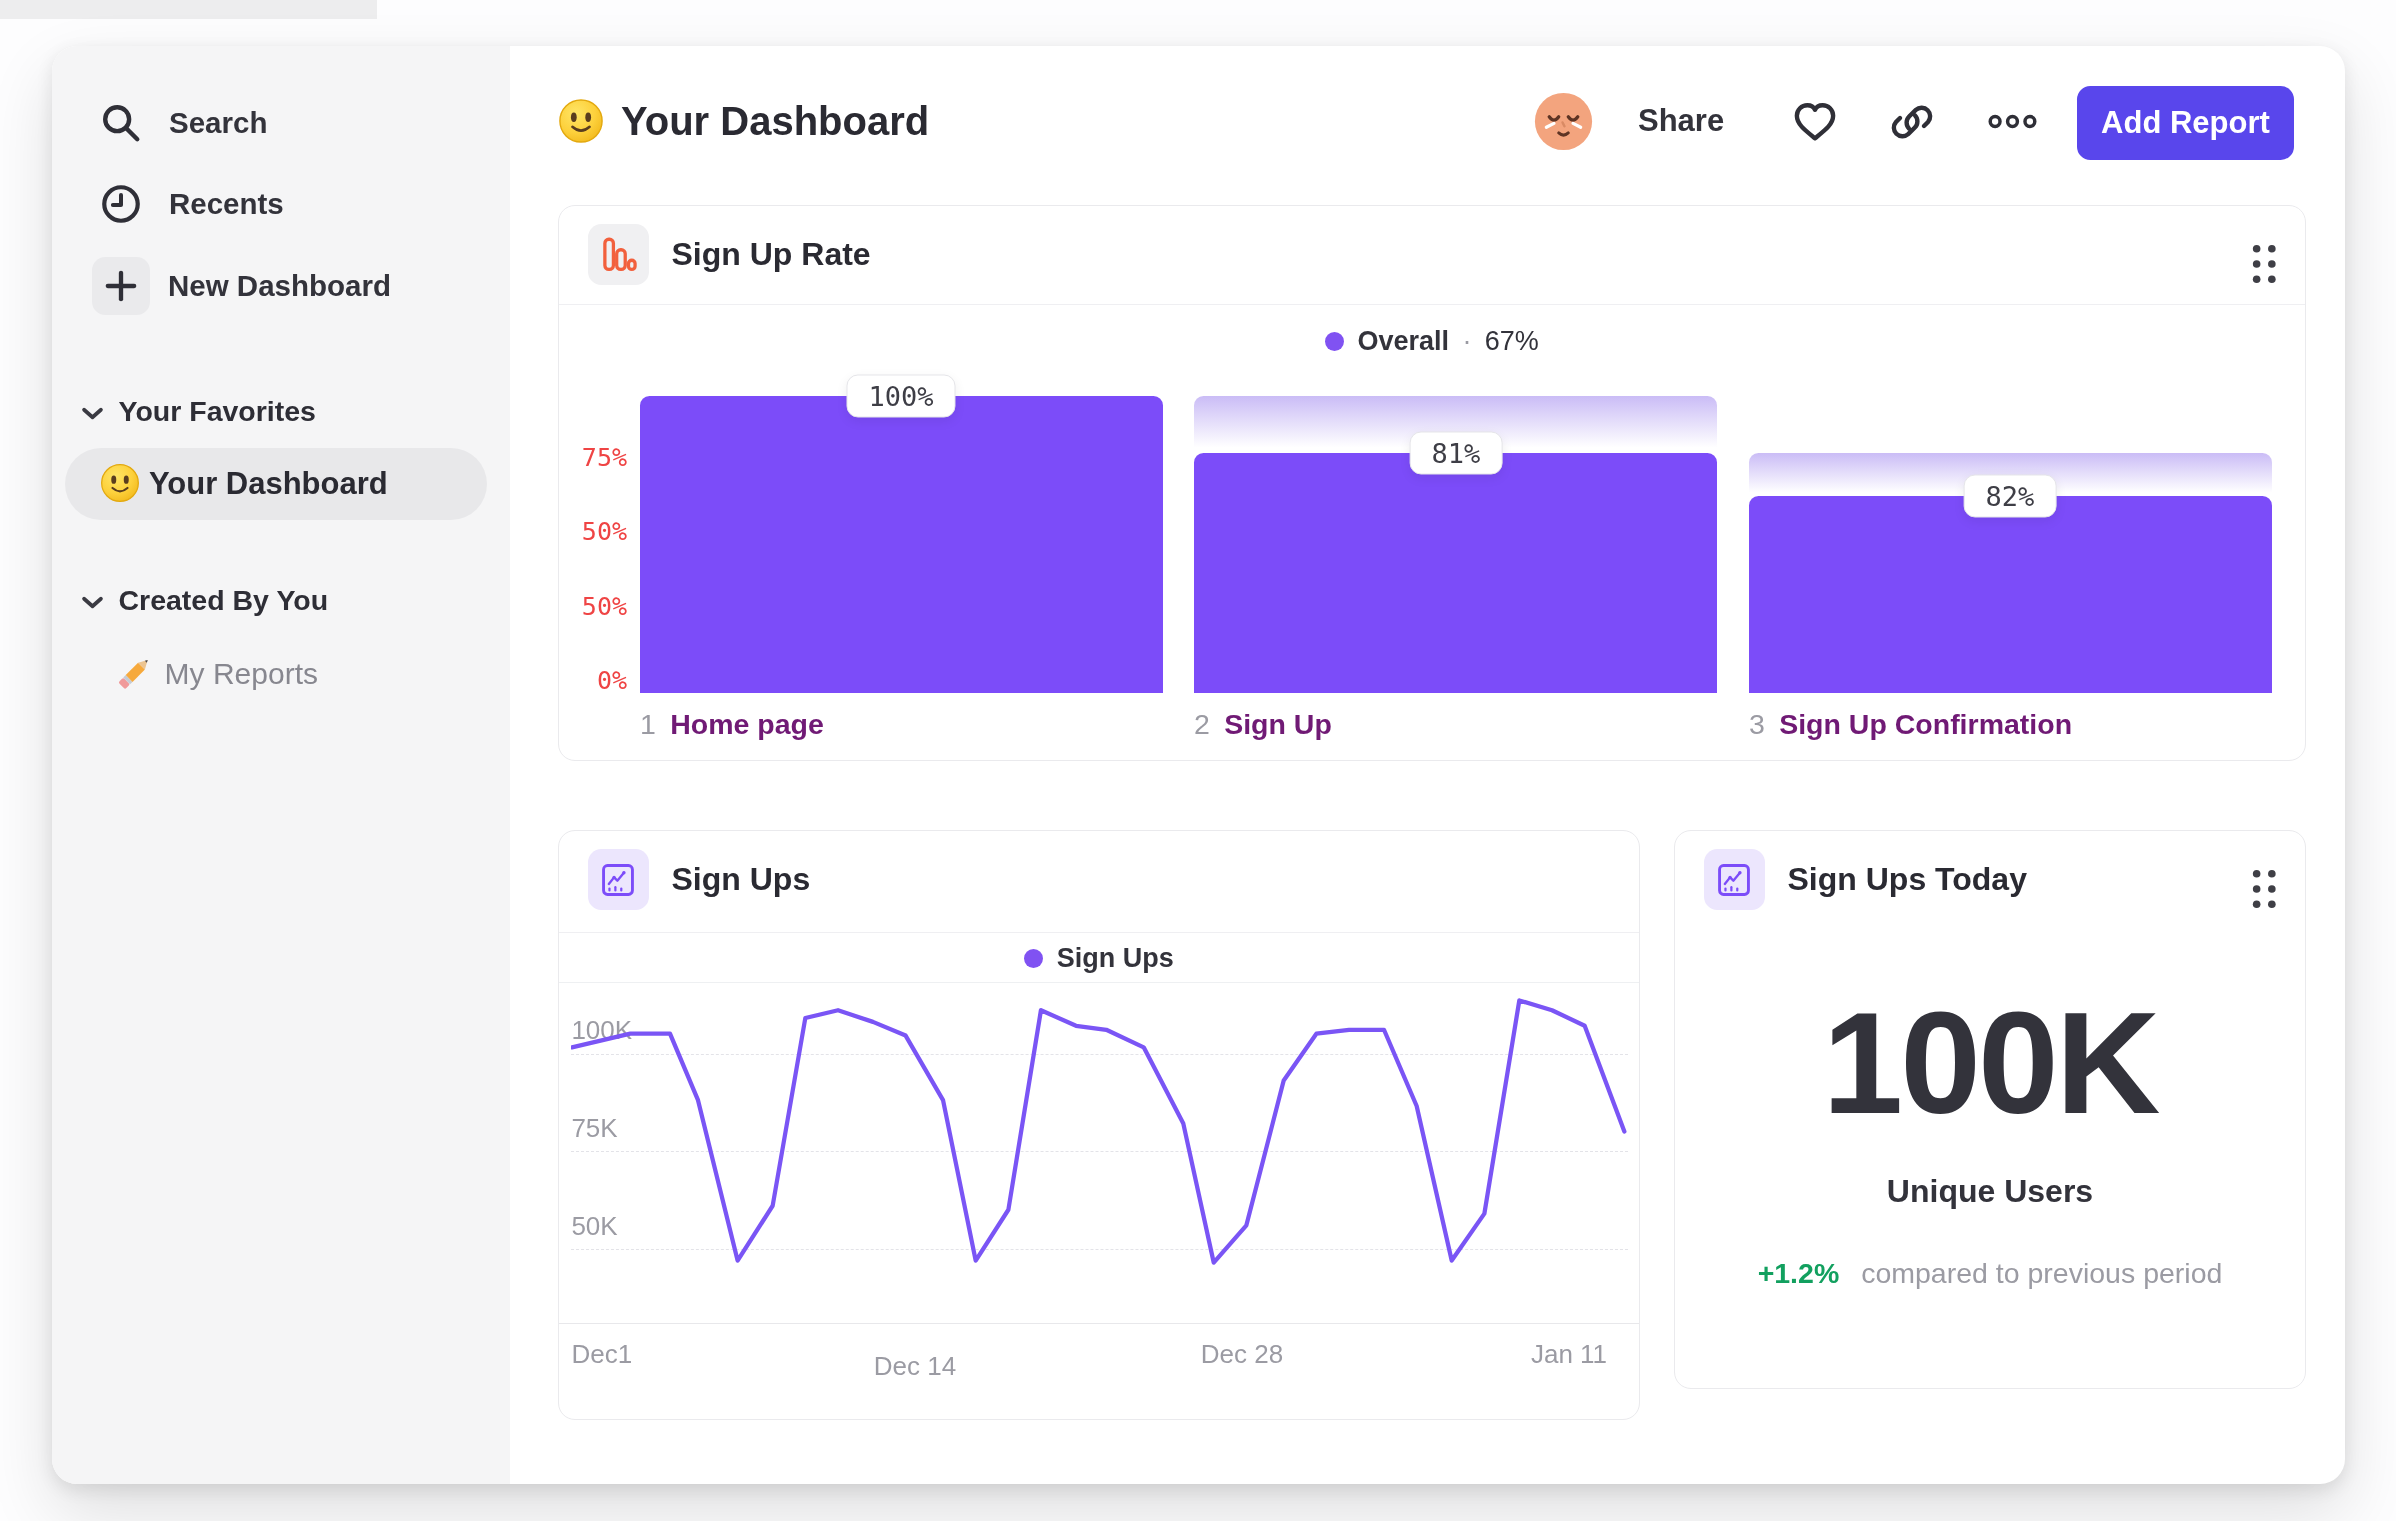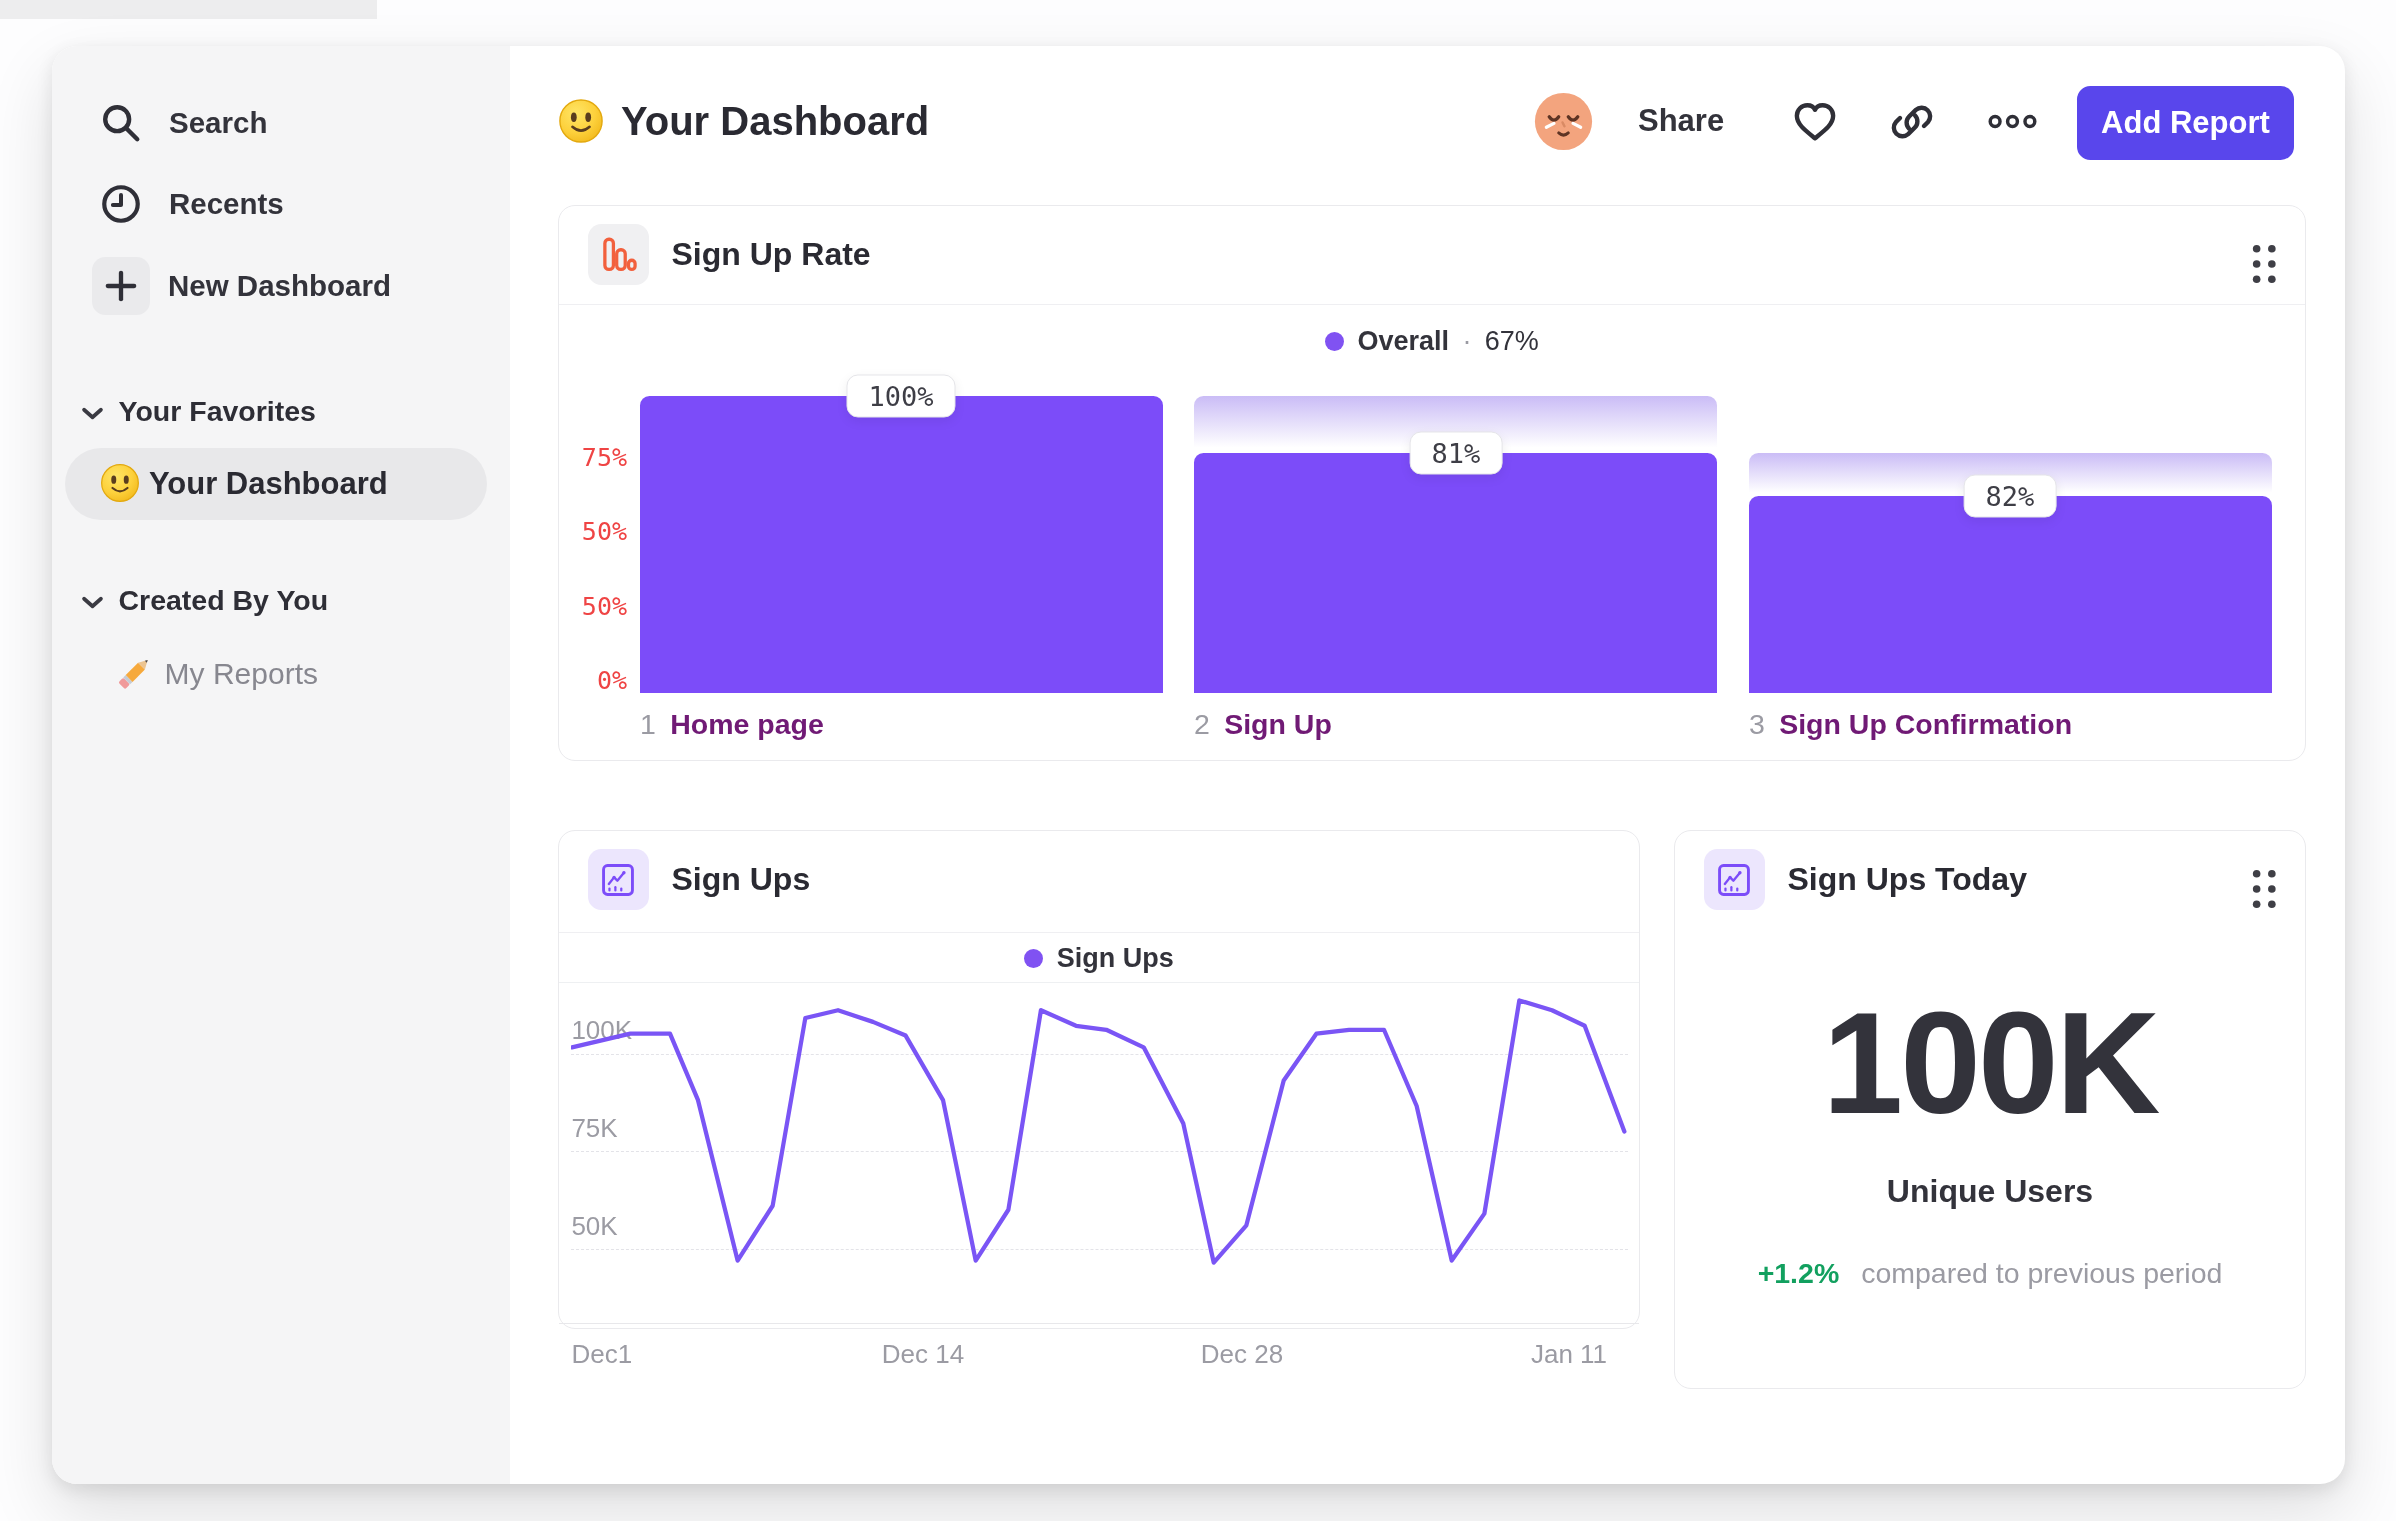--- a/index.html
+++ b/index.html
@@ -35,21 +35,21 @@
   .head-icon{position:absolute;top:51px;width:49px;height:49px;display:flex;align-items:center;justify-content:center;cursor:pointer}
   .heart-ic{left:1738px}.link-ic{left:1835px}.dots-ic{left:1936px}
   .add-report-btn{
     position:absolute;left:2025px;top:40px;width:217px;height:74px;border:none;border-radius:13.3px;
     background:#5946ec;color:#ffffff;font-size:31px;font-weight:600;font-family:"Liberation Sans",sans-serif;
     display:flex;align-items:center;justify-content:center;cursor:pointer;
   }
   
   .card{position:absolute;background:#fff;border:1.9px solid #eaeaed;border-radius:17px;box-sizing:border-box}
   .card-funnel{left:506px;top:159px;width:1748px;height:556px}
-  .card-line{left:506px;top:784px;width:1082px;height:499px}
+  .card-line{left:506px;top:784px;width:1082px;height:590px}
   .card-metric{left:1622px;top:784px;width:632px;height:559px}
   .card-head{position:absolute;left:28.5px;top:18px;display:flex;align-items:center;gap:23px}
   .card-icon{width:61px;height:61px;border-radius:13.3px;display:flex;align-items:center;justify-content:center;flex:0 0 auto}
   .icon-bg-gray{background:#f0f0f2}
   .icon-bg-purple{background:#ece6fd}
   .card-title{font-size:32px;font-weight:700;color:#2a2a32;white-space:nowrap}
   .card-divider{position:absolute;left:0;right:0;height:0;border-top:1.9px solid #efeff2}
   .drag-handle{position:absolute;right:27px;top:36px;cursor:grab}
   .legend{position:absolute;left:0;right:0;display:flex;align-items:center;justify-content:center;gap:13.3px}
   .legend-dot{width:19px;height:19px;border-radius:50%;background:#8052f2}
@@ -312,21 +312,21 @@
 
     <div class="plot-topline"></div>
     <div style="position:absolute;inset:0;">
         <div class="gridline" style="top: 223px;"></div>
         <div class="y-label" style="top: 184px;">100K</div>
         <div class="gridline" style="top: 320px;"></div>
         <div class="y-label" style="top: 282px;">75K</div>
         <div class="gridline" style="top: 418px;"></div>
         <div class="y-label" style="top: 380px;">50K</div>
         <div class="x-label" style="left: 12.4px;">Dec1</div>
-        <div class="x-label" style="left: 364px; transform: translateX(-50%);">Dec 14</div>
+        <div class="x-label" style="left: 356px; transform: translateX(-50%); margin-top: 12px;">Dec 14</div>
         <div class="x-label" style="left: 683px; transform: translateX(-50%);">Dec 28</div>
         <div class="x-label" style="left: 1010px; transform: translateX(-50%);">Jan 11</div>
         <svg class="line-svg" width="1059" height="340" viewBox="0 0 1113 358">
           <polyline points="0.0,68.8 61.4,54.4 103.2,54.4 132.7,124.4 174.4,293.3 211.3,235.6 245.7,37.9 280.1,29.7 316.9,42.0 351.3,56.4 390.7,124.4 425.1,293.3 459.5,239.8 493.8,29.7 530.7,46.1 562.6,50.3 602.0,68.8 643.7,149.1 675.7,295.4 710.1,256.2 749.4,103.8 783.8,54.4 818.2,50.3 855.0,50.3 889.4,130.6 926.3,293.3 960.7,243.9 997.5,19.4 1031.9,29.7 1066.3,46.1 1108.1,157.4" fill="none" stroke="#7a55f5" stroke-width="4.5" stroke-linejoin="round" stroke-linecap="round"></polyline>
         </svg>
       </div>
     <div class="x-axisline"></div>
   </section>
 
   <section class="card card-metric">

